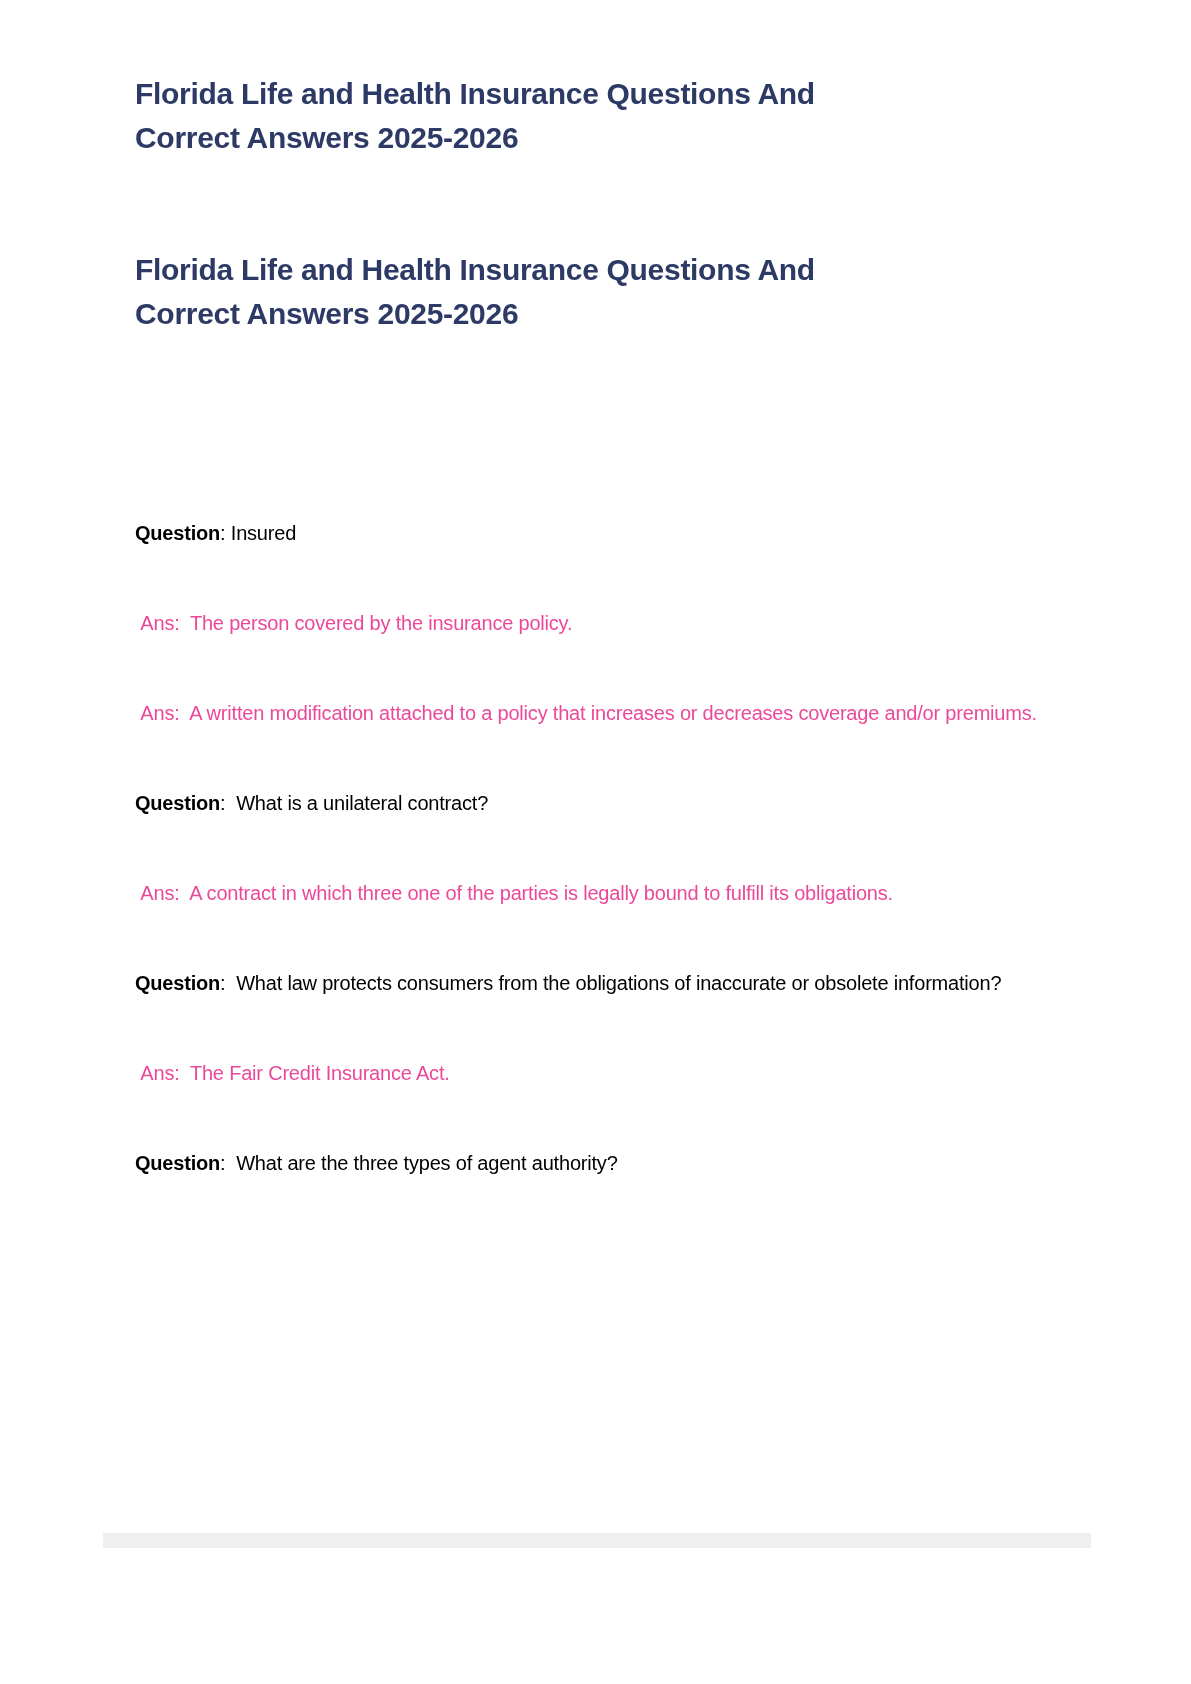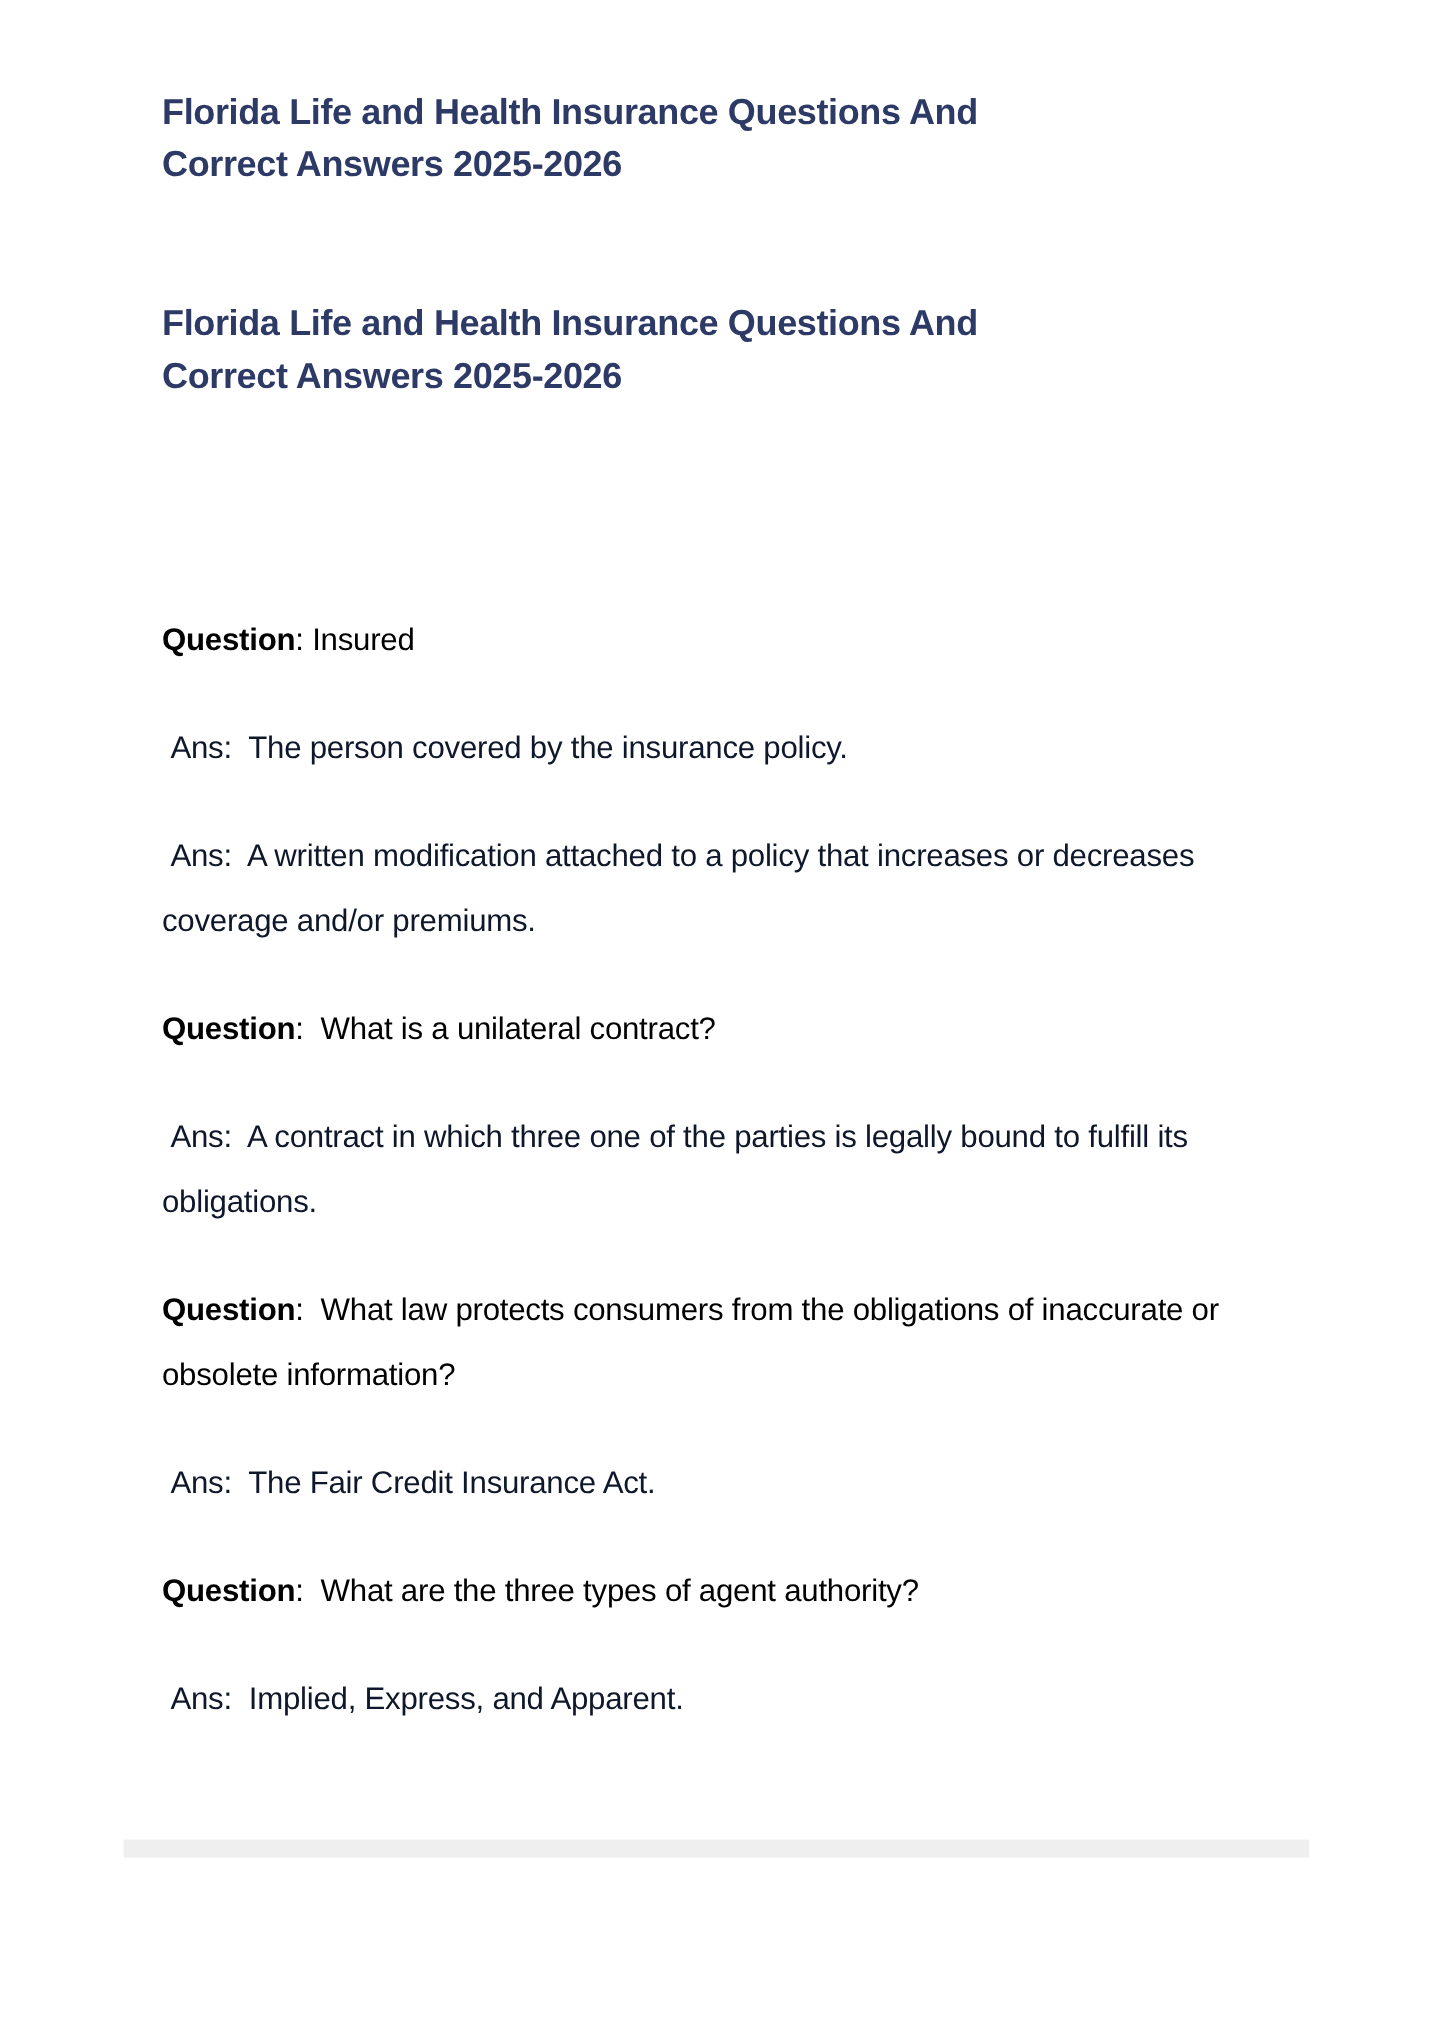--- a/index.html
+++ b/index.html
@@ -28,37 +28,37 @@
     letter-spacing: -0.3px;
     margin: 0;
   }
   .doc-title.repeat {
     margin-top: 88px;
   }
   .qa-section {
     margin-top: 170px;
   }
   .para {
-    font-size: 26px;
+    font-size: 20px;
     line-height: 54px;
     margin: 36px 0 0 0;
     white-space: pre-wrap;
     letter-spacing: -0.2px;
   }
   .qa-section .para:first-child {
     margin-top: 0;
   }
   .question {
     color: #000000;
   }
   .question .q-label {
     font-weight: 700;
   }
   .answer {
-    color: #0f172a;
+    color: #ec4899;
   }
   .divider-bar {
     position: absolute;
     left: 103px;
     top: 1533px;
     width: 988px;
     height: 15px;
     background: #efefef;
   }
 </style>
@@ -84,18 +84,17 @@
 
     <p class="para answer"> Ans:  A written modification attached to a policy that increases or decreases coverage and/or premiums.</p>
 
     <p class="para question"><span class="q-label">Question</span><span class="q-rest">:  What is a unilateral contract?</span></p>
     <p class="para answer"> Ans:  A contract in which three one of the parties is legally bound to fulfill its obligations.</p>
 
     <p class="para question"><span class="q-label">Question</span><span class="q-rest">:  What law protects consumers from the obligations of inaccurate or obsolete information?</span></p>
     <p class="para answer"> Ans:  The Fair Credit Insurance Act.</p>
 
     <p class="para question"><span class="q-label">Question</span><span class="q-rest">:  What are the three types of agent authority?</span></p>
-    <p class="para answer"> Ans:  Implied, Express, and Apparent.</p>
 
   </div>
 </div>
 
 <div class="divider-bar"></div>
 
 </body></html>

